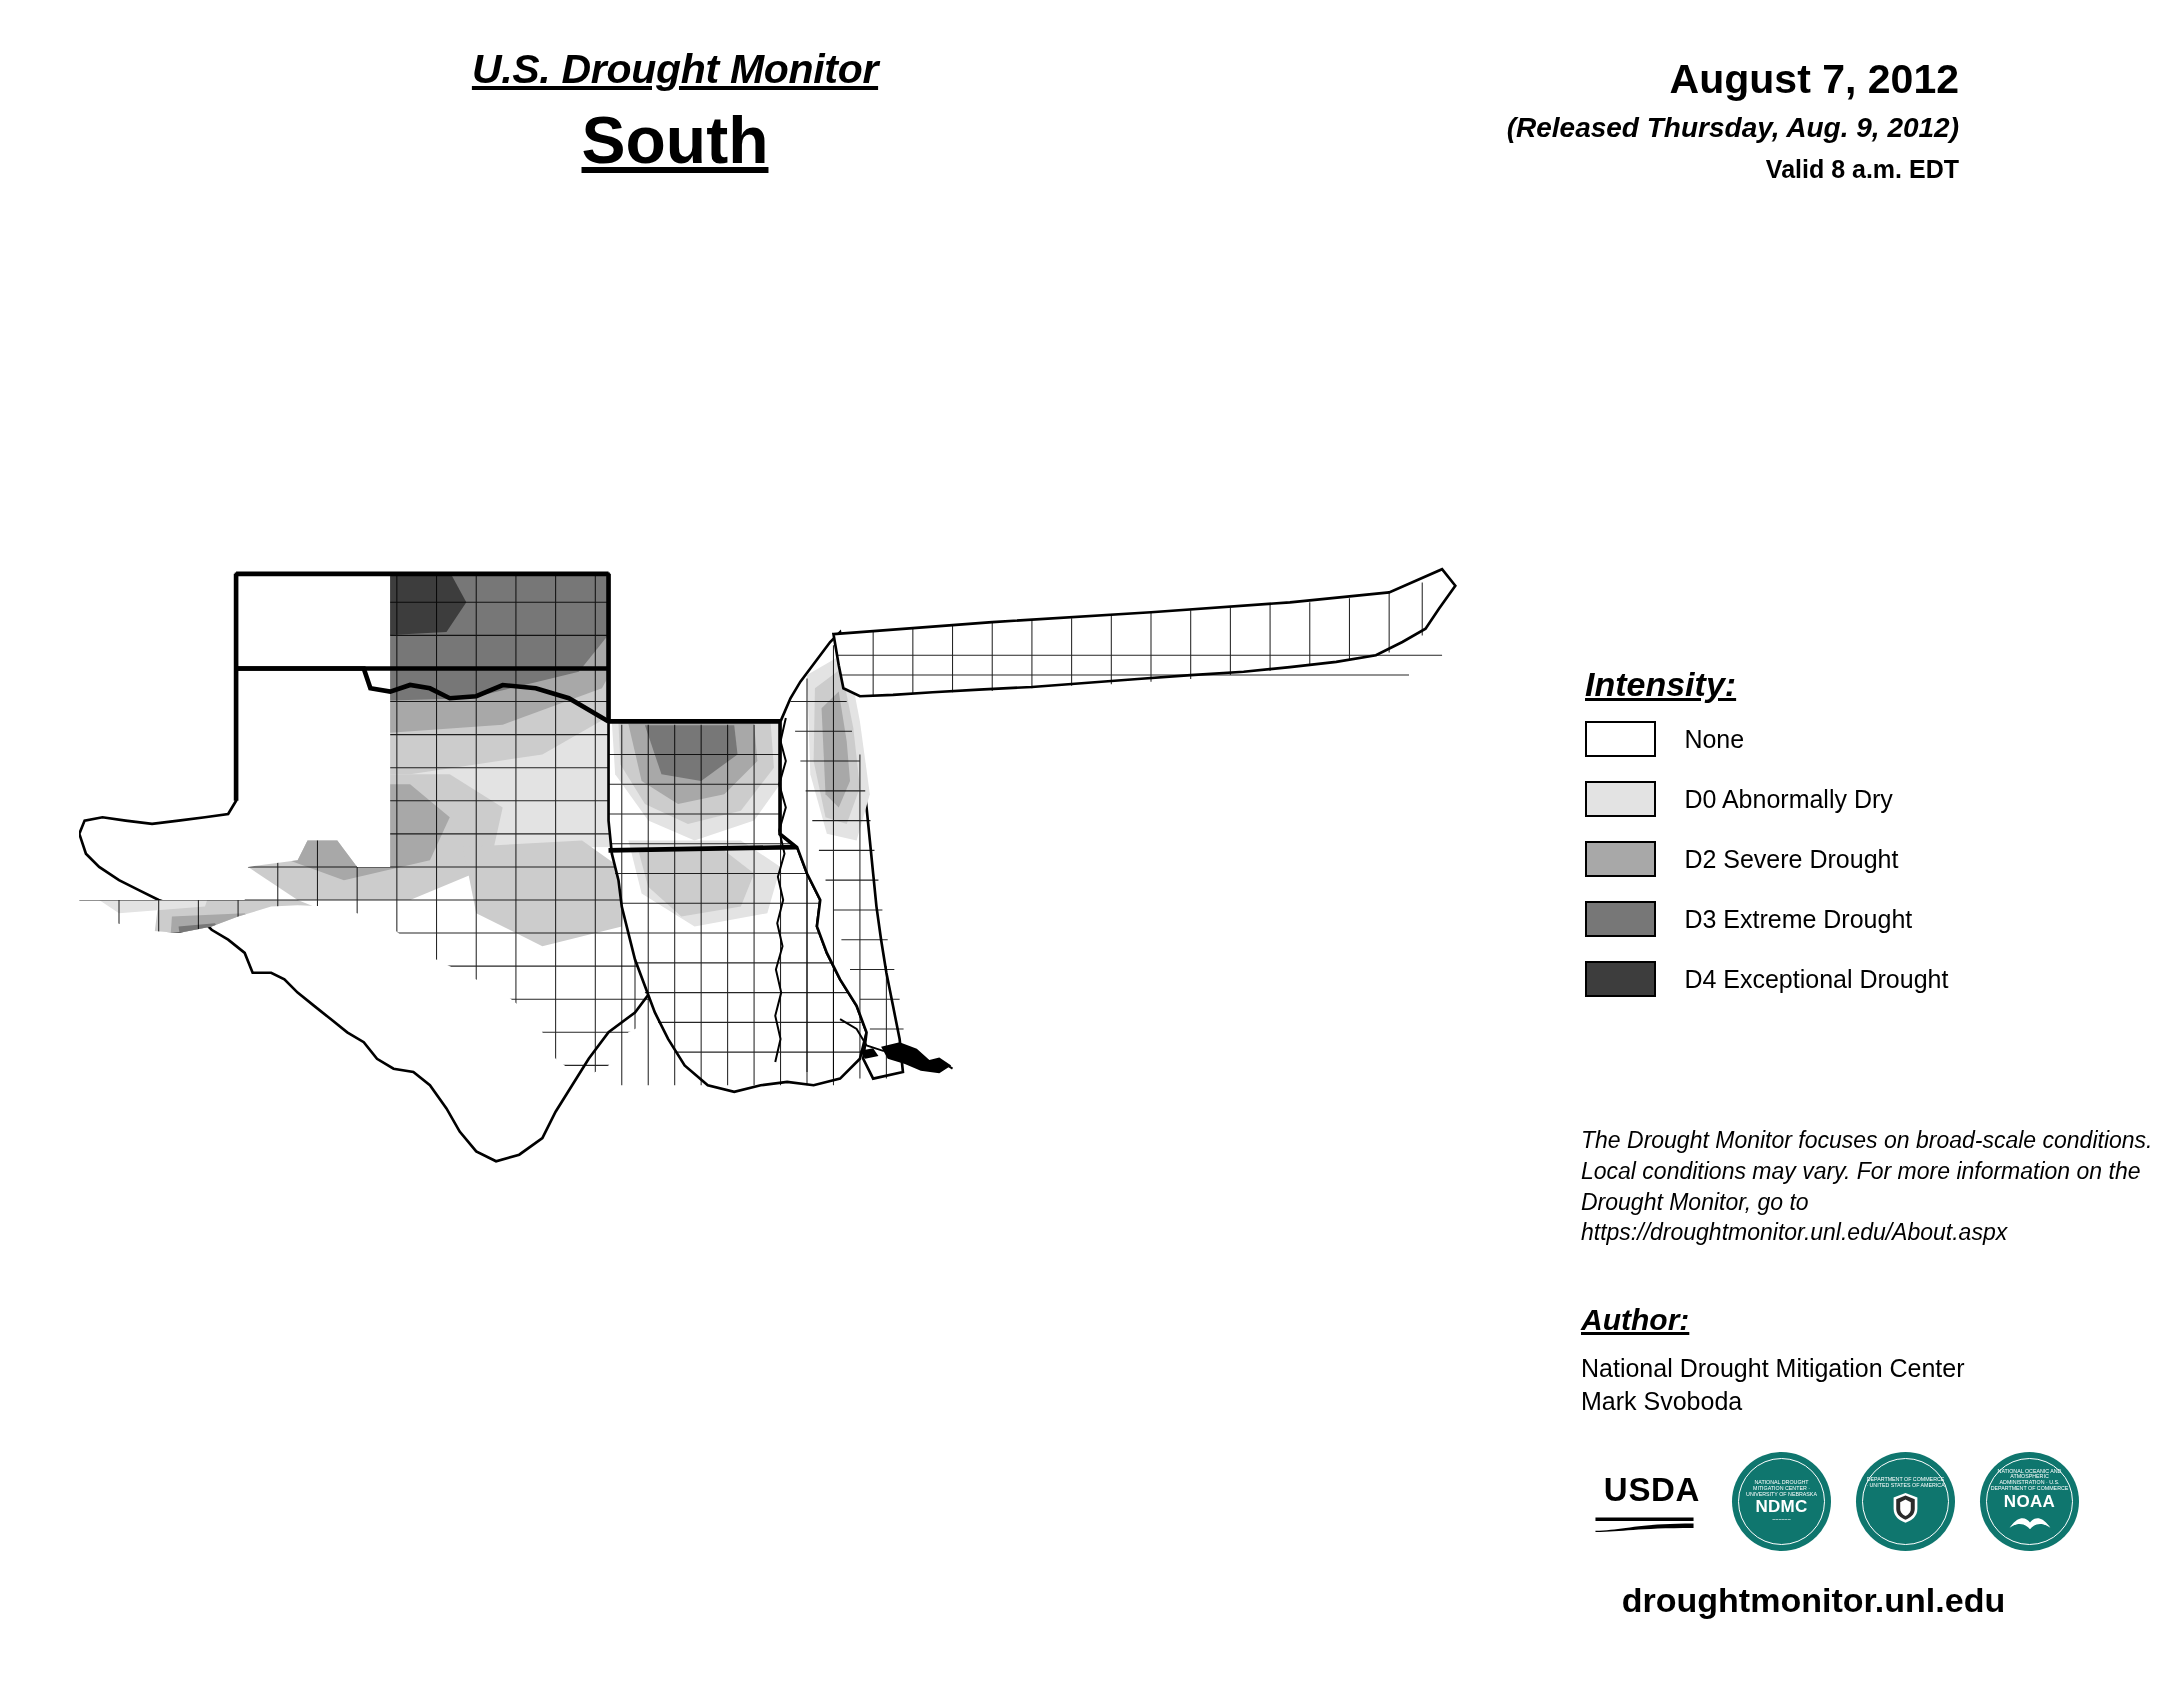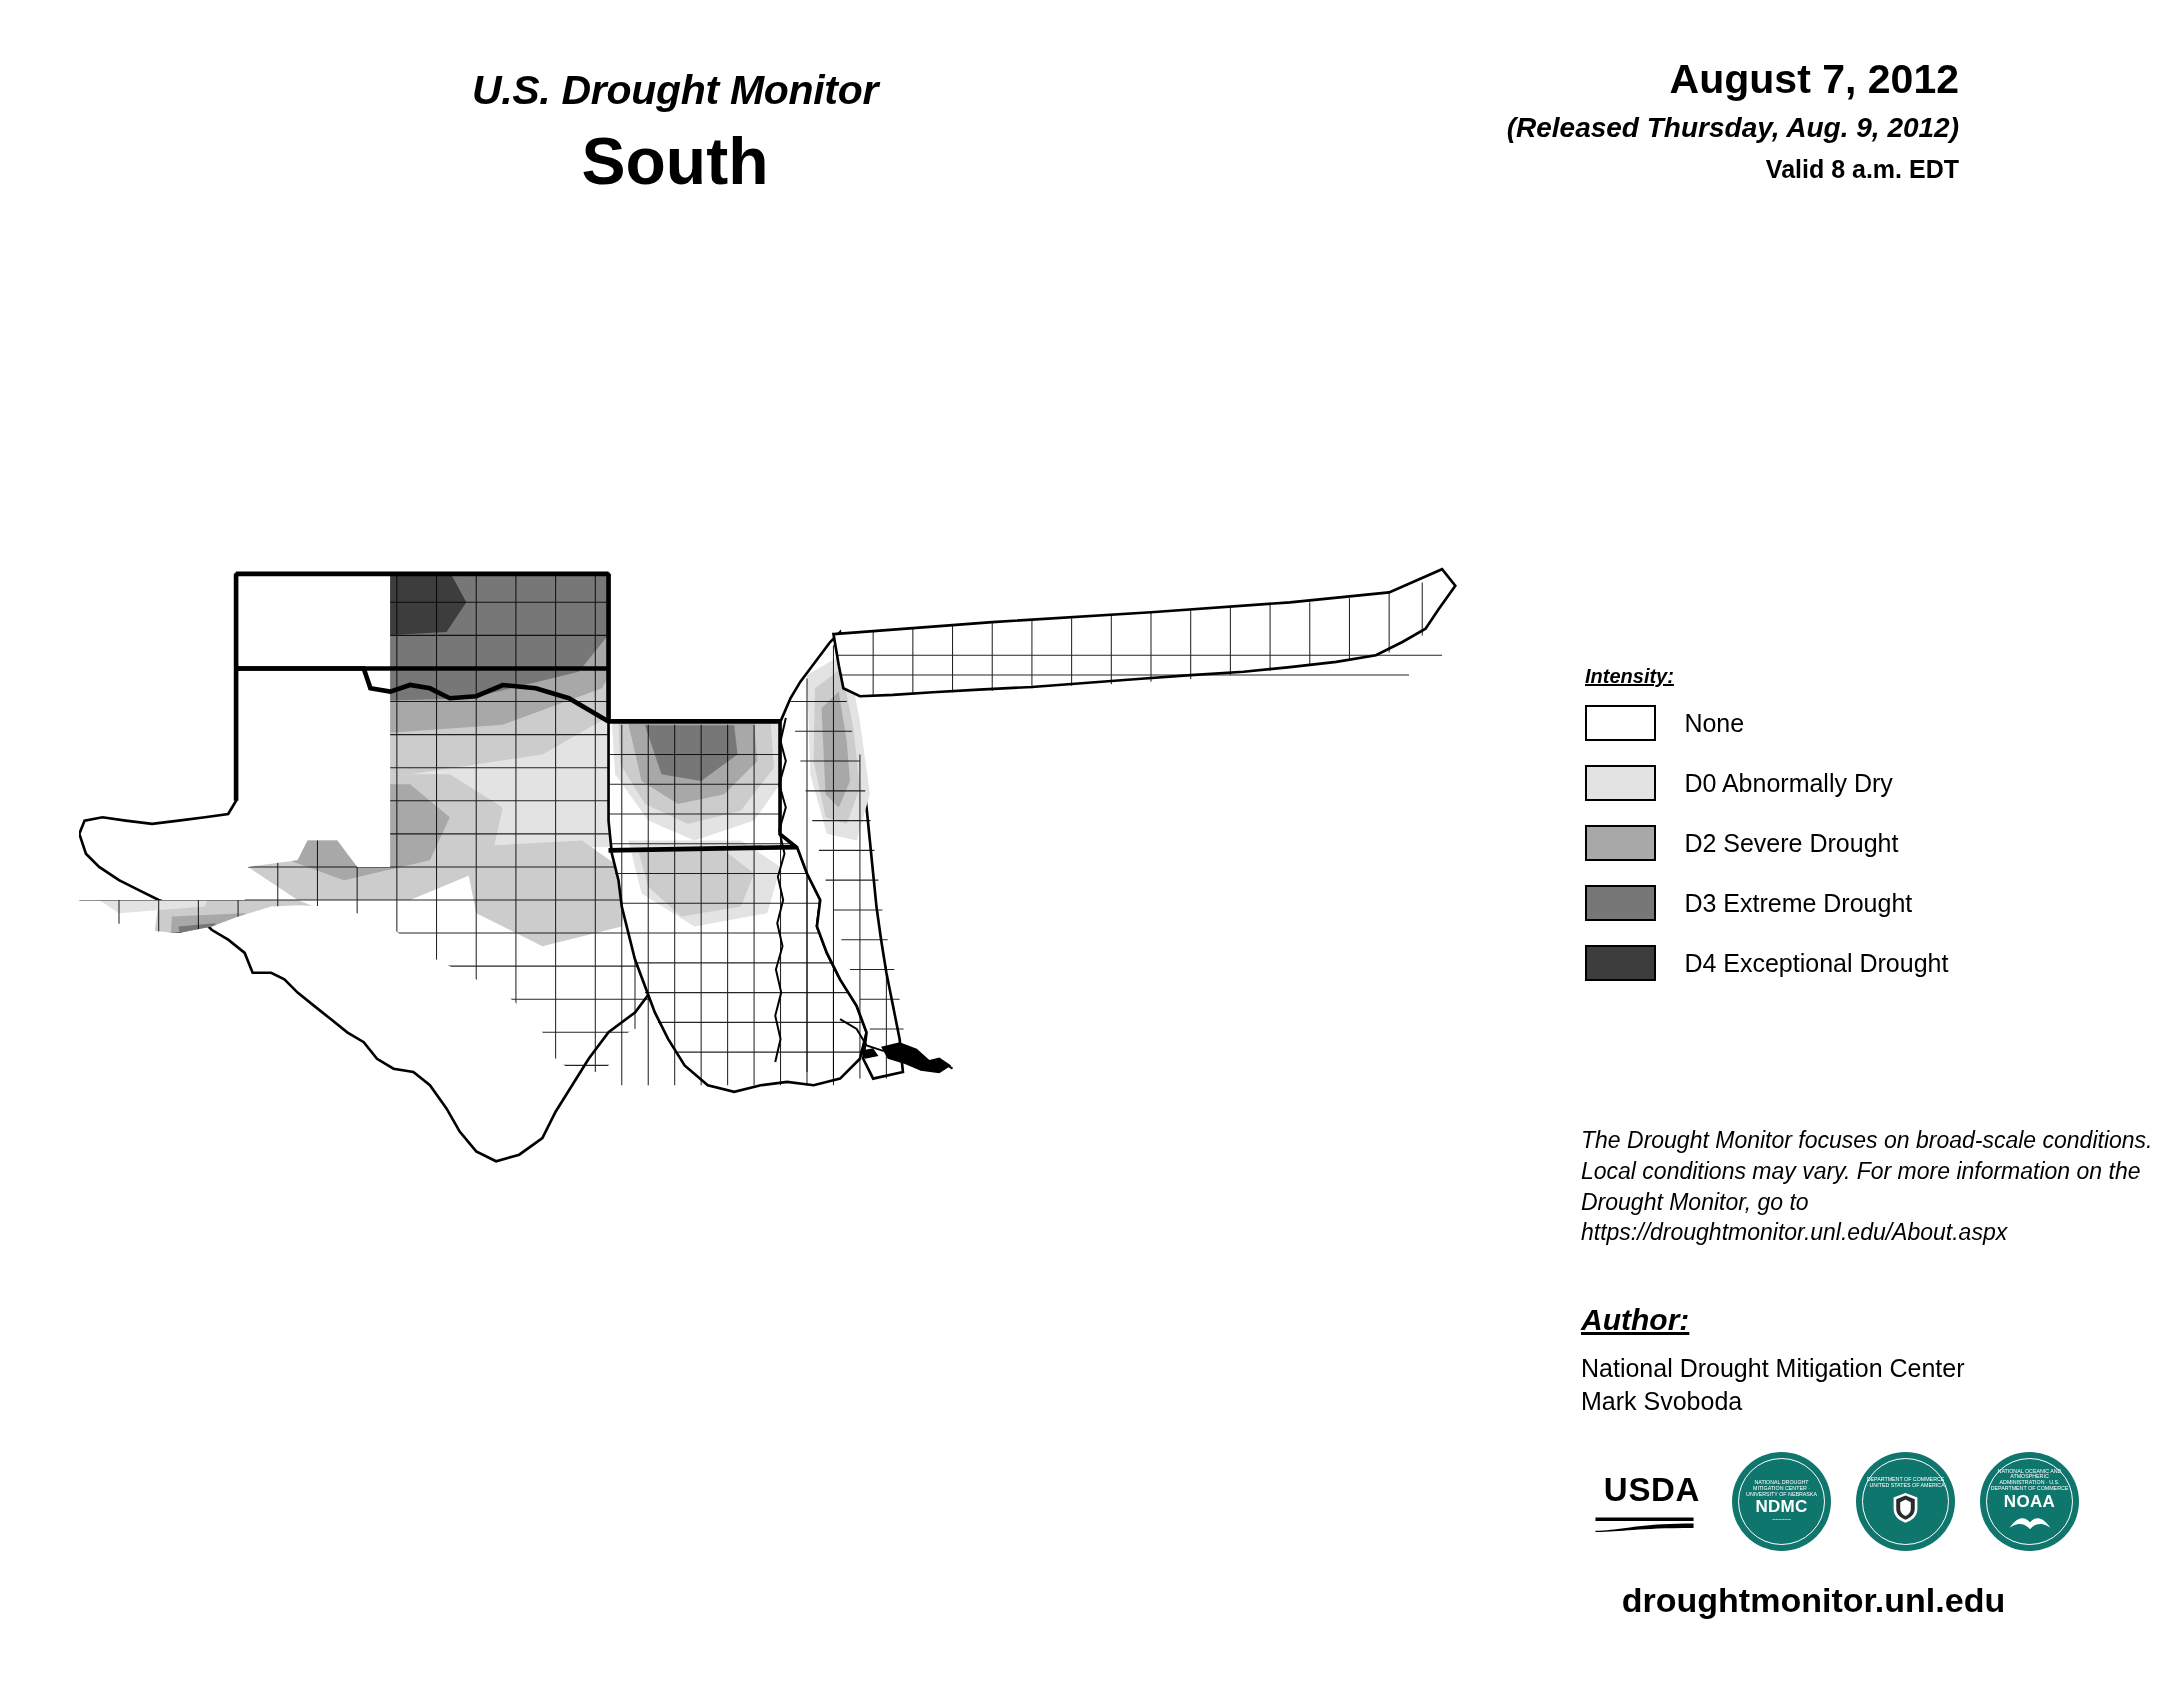--- a/index.html
+++ b/index.html
@@ -13,23 +13,24 @@
     position: relative;
     font-family: "Liberation Sans", sans-serif;
     color: #000000;
     overflow: hidden;
   }
 
   
   #header-title-block {
     position: absolute;
     left: 311px;
-    top: 67px;
+    top: 46px;
     width: 728px;
     text-align: center;
+    text-decoration: underline;
   }
   #title-line1 {
     font-size: 41px;
     font-style: italic;
     font-weight: bold;
     letter-spacing: -0.3px;
   }
   #title-line2 {
     font-size: 66px;
     font-weight: bold;
@@ -70,21 +71,21 @@
   #map-svg { display: block; }
 
   
   #legend-panel {
     position: absolute;
     left: 1585px;
     top: 665px;
     width: 582px;
   }
   #legend-title {
-    font-size: 20px;
+    font-size: 34px;
     font-style: italic;
     font-weight: bold;
     text-decoration: underline;
     margin-bottom: 14.6px;
   }
   .legend-row {
     display: flex;
     align-items: center;
     height: 41px;
     margin-bottom: 19px;

